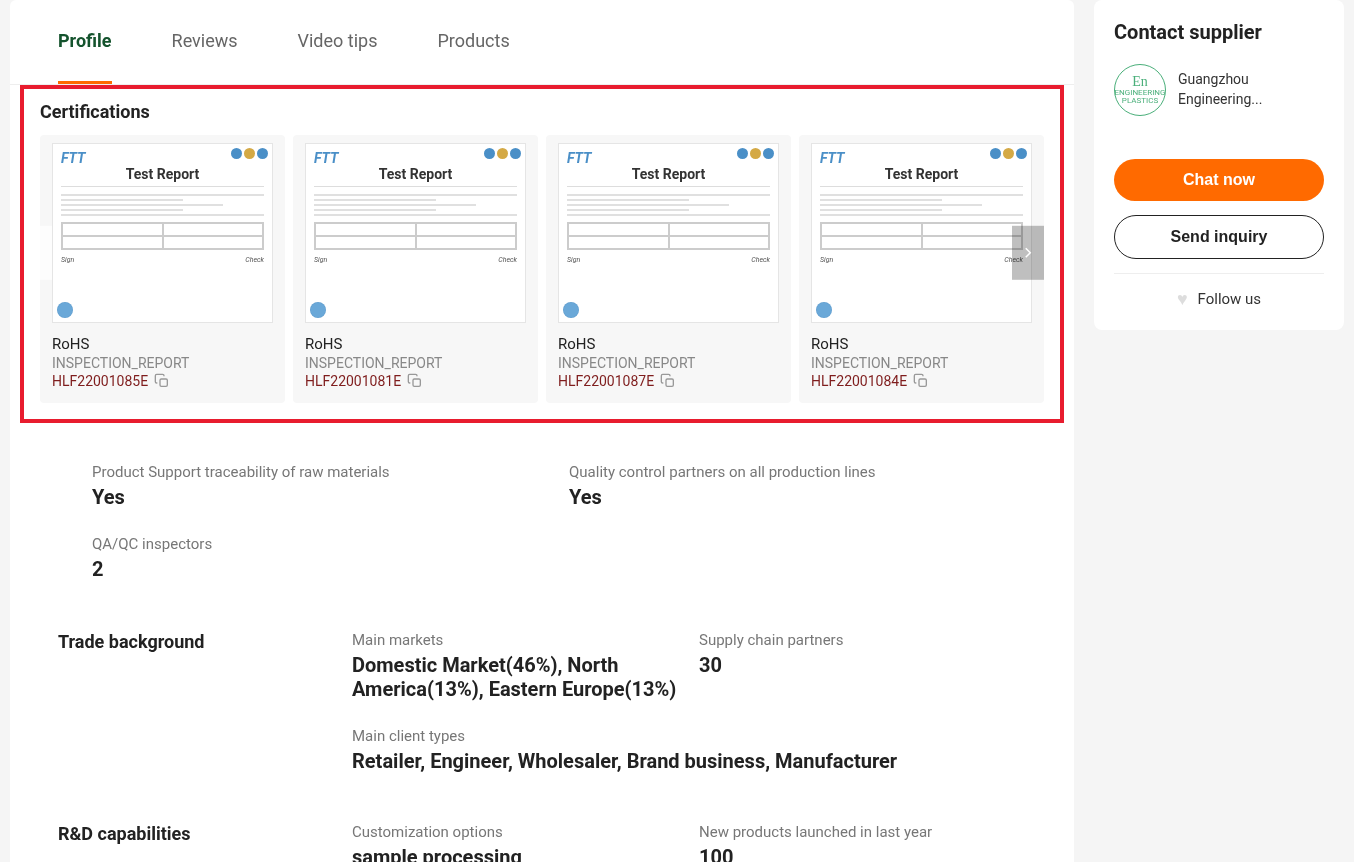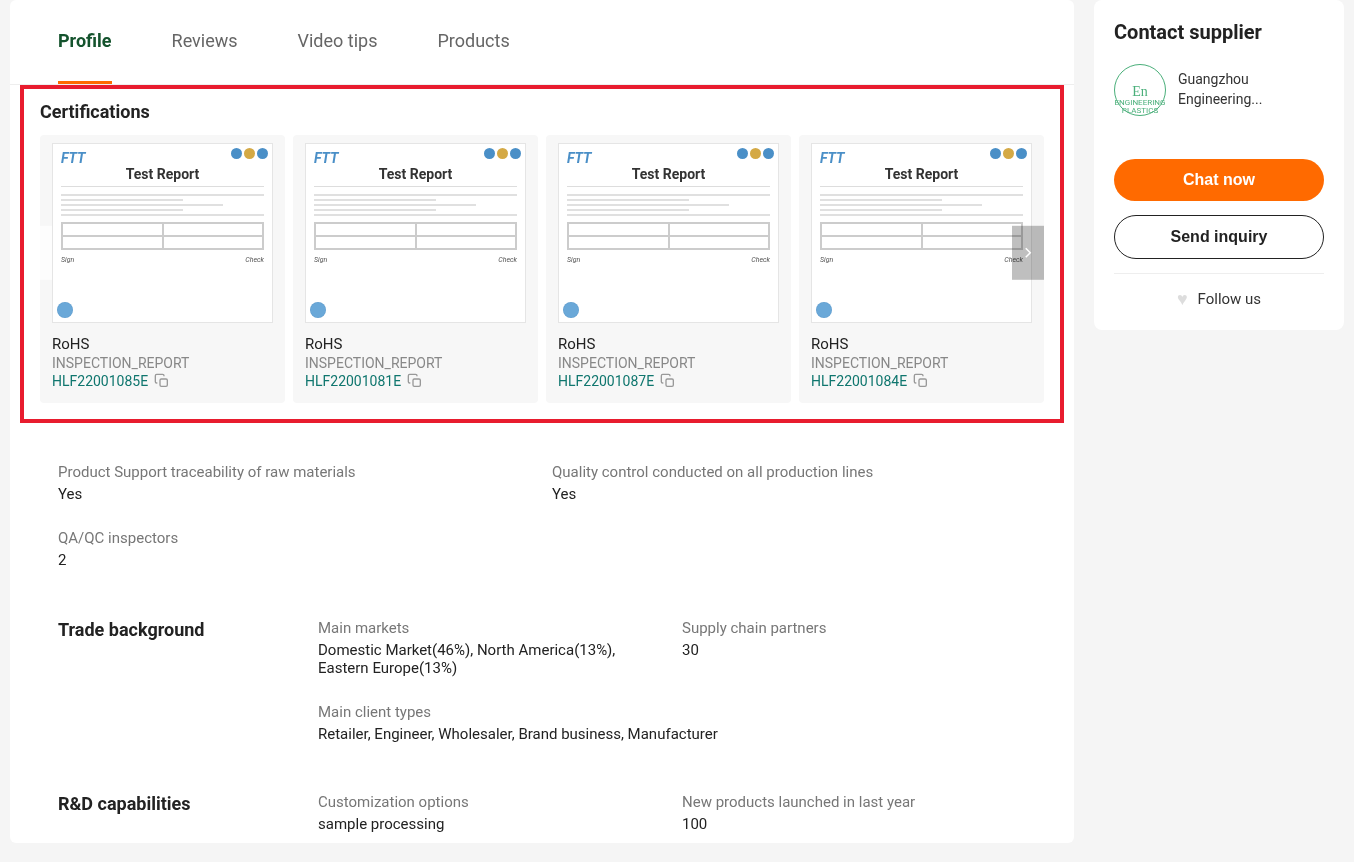--- a/index.html
+++ b/index.html
@@ -145,21 +145,21 @@
       font-size: 14px;
       margin-top: 2px;
       white-space: nowrap;
       overflow: hidden;
       text-overflow: ellipsis;
     }
     .cert-sub-row {
       display: flex;
       align-items: flex-end;
       gap: 6px;
-      color: #0f766e;
+      color: #7f1d1d;
       font-size: 14px;
       margin-top: 2px;
     }
     .copy-icon {
       width: 16px;
       height: 16px;
       flex-shrink: 0;
     }
     .carousel-arrow {
       position: absolute;
@@ -188,30 +188,31 @@
       font-size: 18px;
       font-weight: 700;
       color: #222;
       flex-shrink: 0;
     }
     .info-grid {
       flex: 1;
       display: grid;
       grid-template-columns: 1fr 1fr;
       gap: 26px 20px;
+      margin-left: 34px;
     }
     .info-item-label {
       font-size: 15px;
       color: #777;
       margin-bottom: 4px;
     }
     .info-item-value {
-      font-size: 15px;
+      font-size: 20px;
       color: #222;
-      font-weight: 400;
+      font-weight: 700;
     }
     .info-item.span2 { grid-column: span 2; }
 
     .sidebar {
       width: 250px;
       background: #fff;
       border-radius: 8px;
       padding: 20px;
       align-self: flex-start;
     }
@@ -228,21 +229,21 @@
       margin-bottom: 24px;
     }
     .supplier-logo {
       width: 52px;
       height: 52px;
       border: 1.5px solid #4aaf7a;
       border-radius: 50%;
       display: flex;
       flex-direction: column;
       align-items: center;
-      justify-content: flex-end;
+      justify-content: center;
       font-size: 8px;
       color: #4aaf7a;
       text-align: center;
       line-height: 1;
     }
     .supplier-logo .en {
       font-size: 14px;
       font-family: serif;
     }
     .supplier-name {
@@ -476,21 +477,21 @@
       </div>
     </div>
 
     <div class="info-section">
       <div class="info-grid">
         <div class="info-item">
           <div class="info-item-label">Product Support traceability of raw materials</div>
           <div class="info-item-value">Yes</div>
         </div>
         <div class="info-item">
-          <div class="info-item-label">Quality control conducted on all production lines</div>
+          <div class="info-item-label">Quality control partners on all production lines</div>
           <div class="info-item-value">Yes</div>
         </div>
         <div class="info-item">
           <div class="info-item-label">QA/QC inspectors</div>
           <div class="info-item-value">2</div>
         </div>
       </div>
     </div>
 
     <div class="info-section">

